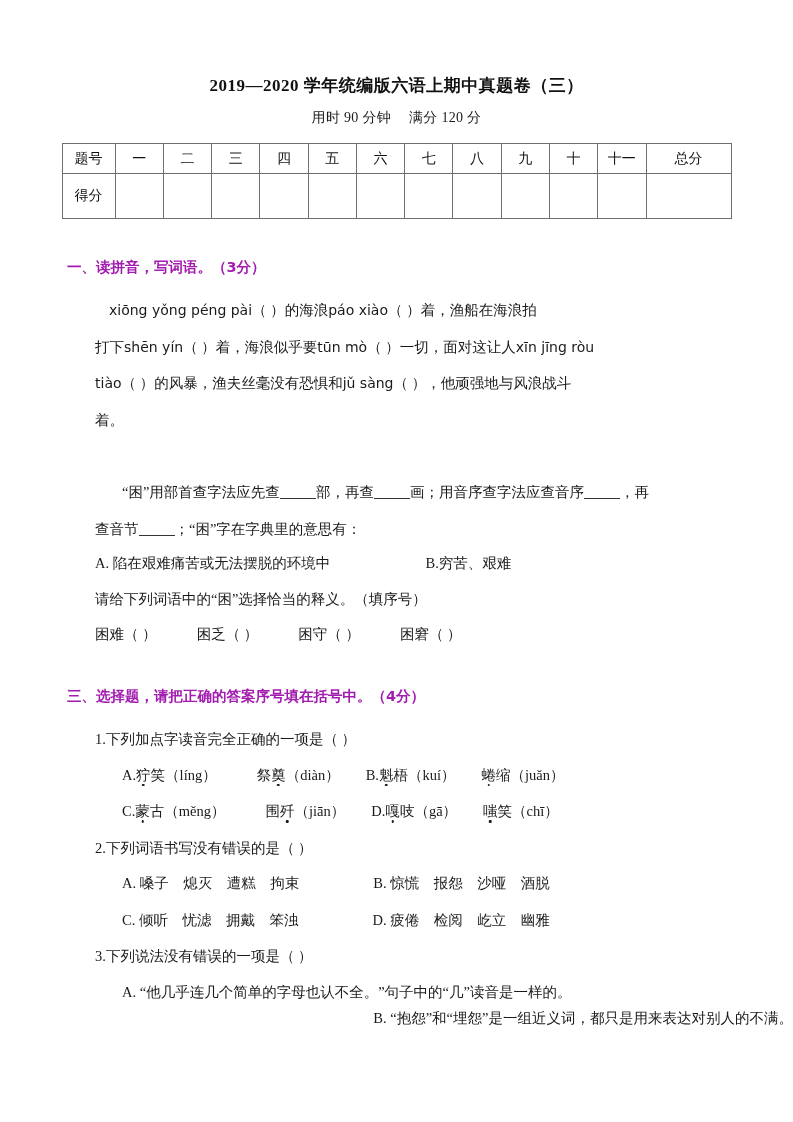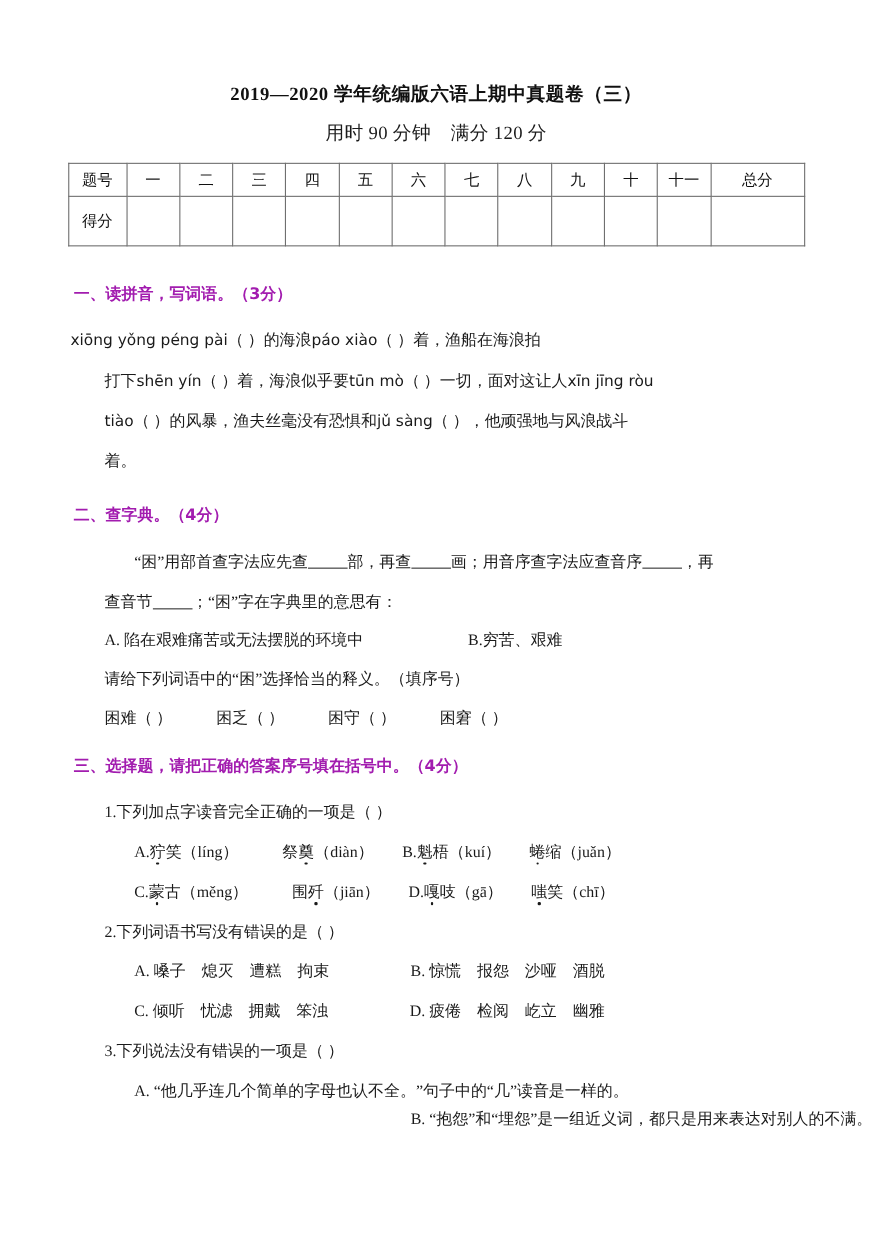--- a/index.html
+++ b/index.html
@@ -32,21 +32,21 @@
     font-size: 17px;
     font-weight: bold;
     letter-spacing: 0.5px;
     margin: 0;
     padding-top: 76px;
     line-height: 1.2;
     color: #111;
   }
   .doc-subtitle {
     text-align: center;
-    font-size: 17px;
+    font-size: 14px;
     margin: 0;
     padding-top: 13px;
     color: #1a1a1a;
     letter-spacing: 0.3px;
   }
   .doc-subtitle .gap { display: inline-block; width: 18px; }
 
   
   .score-table-wrap {
     margin: 16px auto 0 auto;
@@ -85,21 +85,21 @@
     font-size: 14.5px;
     line-height: 1;
     color: #1a1a1a;
     padding-left: 67px;
     margin: 0;
     white-space: nowrap;
   }
 
   .indent-1 { padding-left: 95px; }
   .indent-2 { padding-left: 122px; }
-  .indent-3 { padding-left: 64px; }
+  .indent-3 { padding-left: 109px; }
 
   
   .py {
     font-family: "DejaVu Sans", "Liberation Sans", sans-serif;
     font-size: 14px;
   }
 
   .blank-s {
     display: inline-block;
     width: 36px;
@@ -192,21 +192,20 @@
     <div class="body-line indent-1" style="margin-top:22px;">
       <span class="py">tiào</span><span>（            ）</span><span>的风暴，渔夫丝毫没有恐惧和</span><span class="py">jǔ sàng</span><span>（        ）</span><span>，他顽强地与风浪战斗</span>
     </div>
 
     <div class="body-line indent-1" style="margin-top:22px;">
       <span>着。</span>
     </div>
   </div>
 
   <div class="abs" style="top:459px;">
-    <div class="section-heading">二、查字典。（4分）</div>
 
     <div class="body-line indent-2" style="margin-top:26px;">
       <span>“困”用部首查字法应先查</span><span class="blank-s"></span><span>部，再查</span><span class="blank-s"></span><span>画；用音序查字法应查音序</span><span class="blank-s"></span><span>，再</span>
     </div>
 
     <div class="body-line indent-1" style="margin-top:22px;">
       <span>查音节</span><span class="blank-s"></span><span>；“困”字在字典里的意思有：</span>
     </div>
 
     <div class="body-line indent-1" style="margin-top:20px;">

